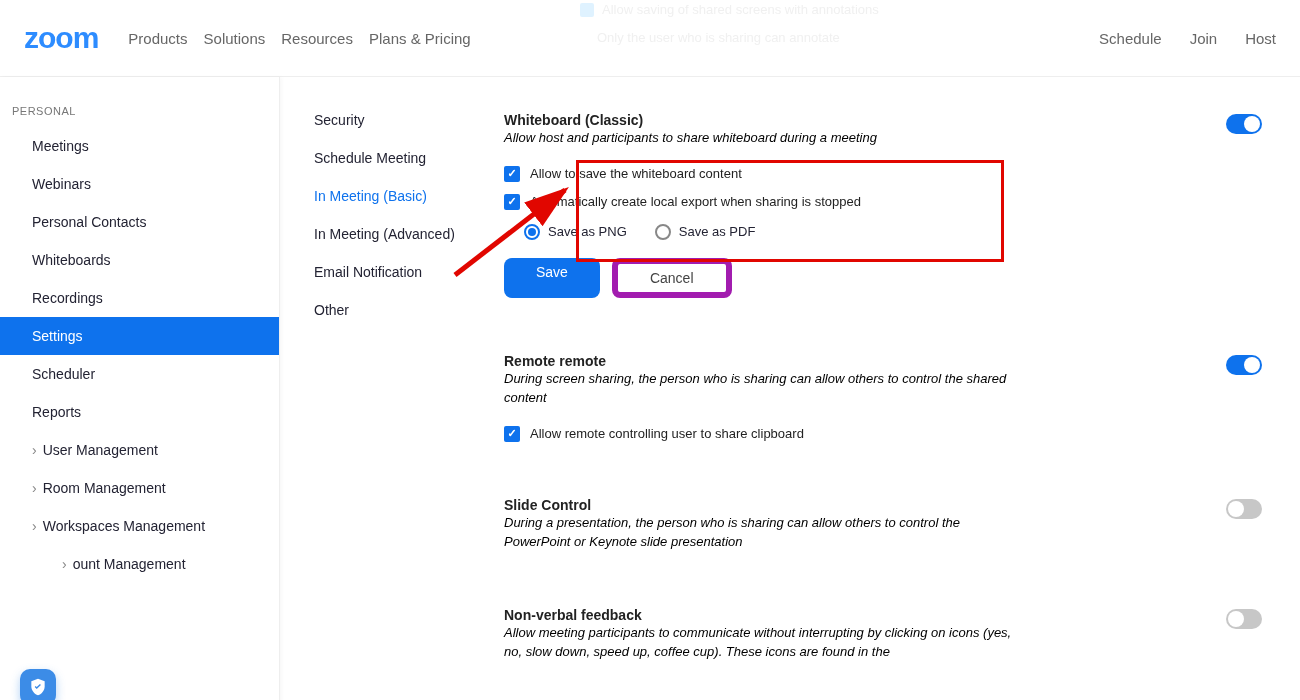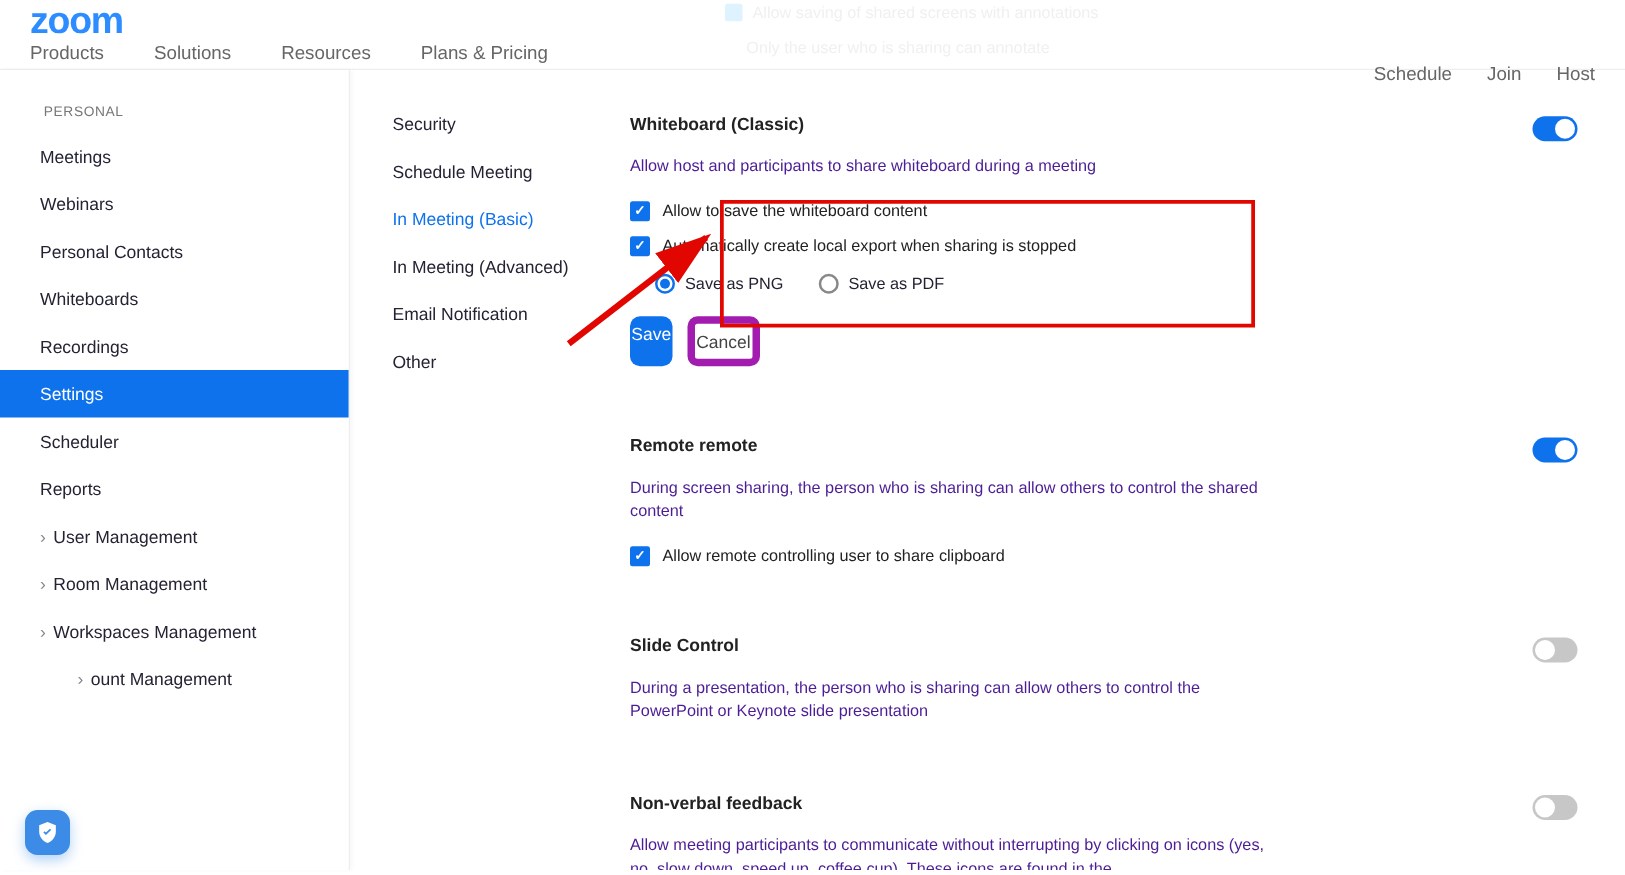--- a/index.html
+++ b/index.html
@@ -1,65 +1,65 @@
 <!DOCTYPE html>
 <html><head>
 <meta charset="utf-8">
 <style>
   * { box-sizing: border-box; margin: 0; padding: 0; }
   body { font-family: -apple-system, "Segoe UI", Helvetica, Arial, sans-serif; background: #fff; color: #232333; width: 1300px; height: 700px; overflow: hidden; }
 
   
-  .header { height: 56px; display: flex; padding: 0 24px; border-bottom: 1px solid #eee; position: relative; flex-direction: column; }
+  .header { height: 77px; display: flex; align-items: center; padding: 0 24px; border-bottom: 1px solid #eee; position: relative; }
   .logo { color: #2D8CFF; font-weight: 800; font-size: 30px; letter-spacing: -1px; margin-right: 30px; cursor: pointer; }
-  .nav { display: flex; gap: 40px; }
+  .nav { display: flex; gap: 16px; }
   .nav span { color: #666; font-size: 15px; cursor: pointer; }
   .rightnav { margin-left: auto; display: flex; gap: 28px; }
   .rightnav span { color: #666; font-size: 15px; cursor: pointer; }
 
   
   .faded-back { position: absolute; left: 580px; top: 2px; display:flex; align-items:center; gap:8px; color:#f0f0f0; font-size:13px; }
   .faded-back2 { position: absolute; left: 597px; top: 30px; color:#f0f0f0; font-size:13px; }
   .faded-chk { width:14px; height:14px; background:#dff2ff; border-radius:2px; }
 
   
   .main { display: flex; height: 640px; }
   .sidebar { width: 280px; border-right: 1px solid #eee; padding-top: 22px; box-shadow: 2px 0 4px rgba(0,0,0,.03); position: relative; overflow:hidden; }
-  .side-section { font-size: 11px; letter-spacing: .5px; color: #777; padding: 6px 12px 10px; margin-left: 23px; }
+  .side-section { font-size: 11px; letter-spacing: .5px; color: #777; padding: 6px 12px 10px; }
   .side-item { padding: 11px 32px; font-size: 14px; color: #232333; cursor: pointer; display:flex; align-items:center; gap:6px; }
   .side-item.active { background: #0E72ED; color: #fff; text-align: center; }
   .side-item.expandable::before { content: "›"; color:#888; }
 
   .subnav { width: 220px; padding: 24px 0 0 34px; }
   .subnav div { padding: 11px 0; font-size: 14px; color: #232333; cursor: pointer; }
   .subnav .active { color: #0E72ED; }
 
   .content { flex: 1; padding: 10px 38px 0 4px; overflow: hidden; position: relative; }
 
   .setting { padding: 25px 0 0; }
   .stitle { font-weight: 600; font-size: 14px; color: #222; }
-  .sdesc { font-size: 13px; color: #4c1d95; margin-top: 16px; line-height: 1.5; max-width: 520px; }
+  .sdesc { font-size: 13px; color: #000000; margin-top: 0; line-height: 1.5; max-width: 520px; font-style: italic; }
   .toggle-row { display: flex; justify-content: space-between; align-items: flex-start; }
   .toggle { width: 36px; height: 20px; border-radius: 10px; position: relative; cursor: pointer; background:#c7c7c7; flex:none; margin-top:2px; }
   .toggle.on { background: #0E72ED; }
   .toggle::after { content: ""; width: 16px; height: 16px; background:#fff; border-radius:50%; position:absolute; top:2px; left:2px; }
   .toggle.on::after { left: 18px; }
 
   .chk-line { display:flex; align-items:center; gap:10px; font-size:13px; color:#222; margin-top:18px; }
   .chk { width:16px; height:16px; background:#0E72ED; border-radius:2px; display:flex; align-items:center; justify-content:center; }
   .chk::after { content:"✓"; color:#fff; font-size:11px; font-weight:700; }
 
   .radio-row { display:flex; gap:28px; margin: 14px 0 0 20px; font-size:13px; }
   .radio-opt { display:flex; align-items:center; gap:8px; cursor:pointer; }
   .radio { width:16px; height:16px; border:2px solid #888; border-radius:50%; }
   .radio.sel { border-color:#0E72ED; position:relative; }
   .radio.sel::after { content:""; width:8px; height:8px; background:#0E72ED; border-radius:50%; position:absolute; top:2px; left:2px; }
 
   .btn-row { margin-top:18px; display:flex; gap:12px; }
-  .btn { padding: 6px 1px; border-radius:8px; font-size:14px; cursor:pointer; }
+  .btn { padding: 6px 32px; border-radius:8px; font-size:14px; cursor:pointer; }
   .btn.primary { background:#0E72ED; color:#fff; }
   .btn.secondary { background:#fff; border:6px solid #a21caf; color:#444; }
 
   .redbox { border:3px solid #e10600; position:absolute; left:576px; top:160px; width:428px; height:102px; pointer-events:none; }
 
   .arrow { position:absolute; left:445px; top:175px; pointer-events:none; }
 
   .shield-fab { position:absolute; left:20px; bottom:12px; width:36px; height:36px; background:#3c8ce7; border-radius:10px; display:flex; align-items:center; justify-content:center; box-shadow:0 4px 10px rgba(60,140,231,.4); }
   .shield-fab svg { fill:#fff; }
 </style>

